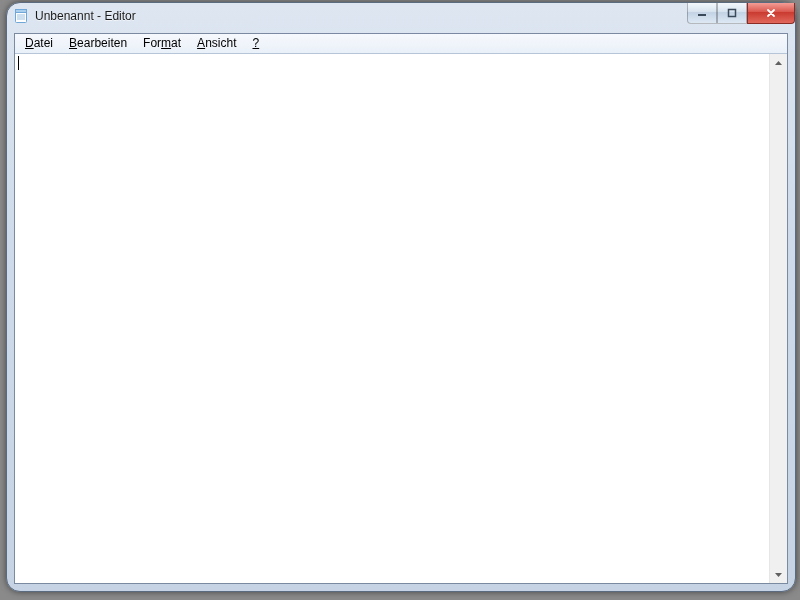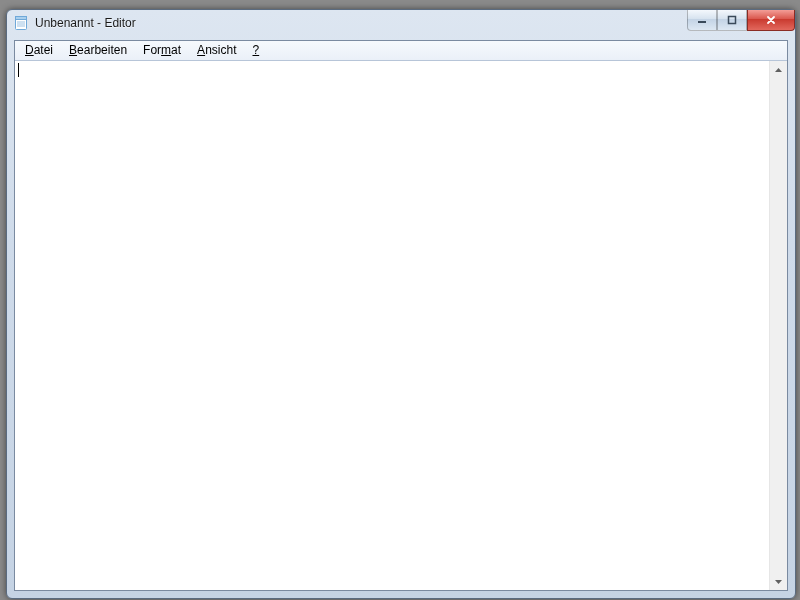--- a/index.html
+++ b/index.html
@@ -1,16 +1,16 @@
 <!DOCTYPE html>
 <html><head>
 <meta charset="utf-8">
 <style>
   html,body{margin:0;padding:0;width:800px;height:600px;overflow:hidden;font-family:"Segoe UI",Tahoma,sans-serif;font-size:12px;background:#8a8a8a}
-  .window{position:absolute;left:6px;top:9px;width:788px;height:588px;border-radius:6px;background:linear-gradient(to bottom,#dde6f1 0,#cfdbea 40%,#c5d3e4 100%);box-shadow:0 0 6px rgba(0,0,0,.5);border:1px solid #5a6b80}
+  .window{position:absolute;left:6px;top:2px;width:788px;height:588px;border-radius:14px;background:linear-gradient(to bottom,#dde6f1 0,#cfdbea 40%,#c5d3e4 100%);box-shadow:0 0 6px rgba(0,0,0,.5);border:1px solid #5a6b80}
   .titlebar{height:26px;display:flex;align-items:center;padding-left:6px}
   .app-icon{width:16px;height:16px;margin-right:6px;flex:0 0 auto}
   .title-text{color:#1a1a1a;font-size:12px;text-shadow:0 1px 0 rgba(255,255,255,.6);flex:0 0 auto}
   .spacer{flex:1 1 auto}
   .win-controls{display:flex;height:20px;margin-top:-6px;margin-right:0}
   .win-btn{width:28px;height:20px;display:flex;align-items:center;justify-content:center;border:1px solid rgba(0,0,0,.25);border-top:none;background:linear-gradient(to bottom,#f4f8fc,#d6e2ef 45%,#c3d3e5 46%,#dde8f3);color:#3a4a5a}
   .win-btn.min{border-radius:0 0 0 4px}
   .win-btn.close{width:46px;border-radius:0 0 4px 0;background:linear-gradient(to bottom,#f39d96,#d9564c 45%,#c93a2f 46%,#e2685d);color:#fff;border-color:#8a2c24}
   .win-btn svg{display:block}
   .client{position:absolute;left:7px;top:30px;right:7px;bottom:7px;background:#fff;border:1px solid #7a8aa0;box-shadow:inset 0 0 0 1px #fff}

